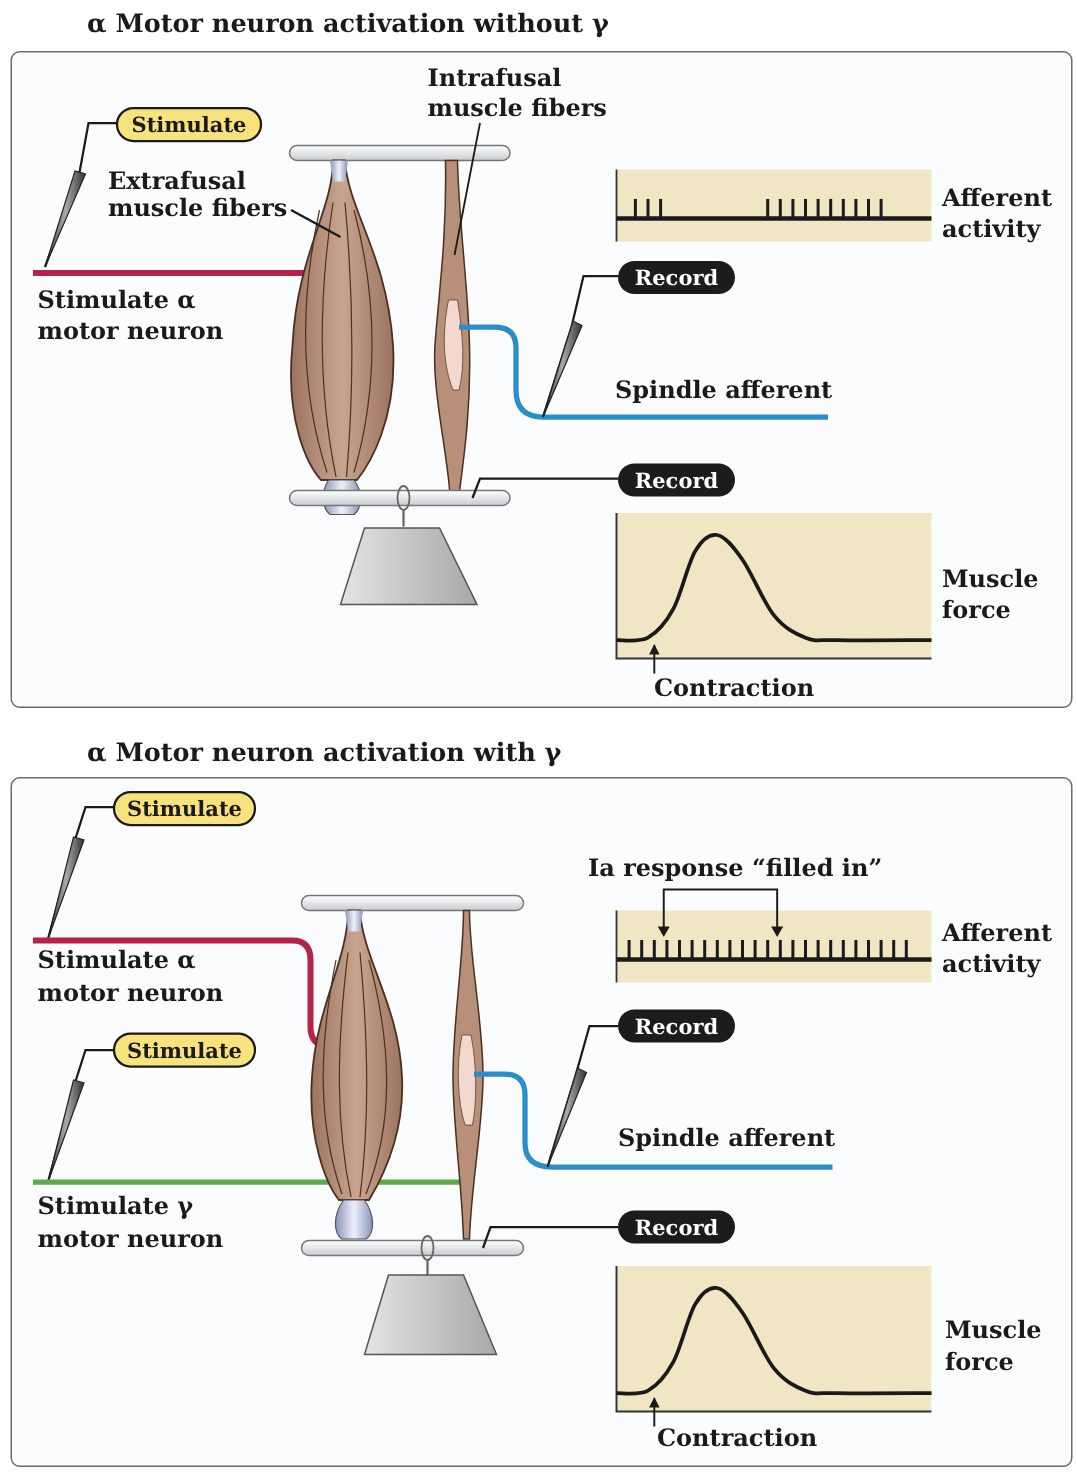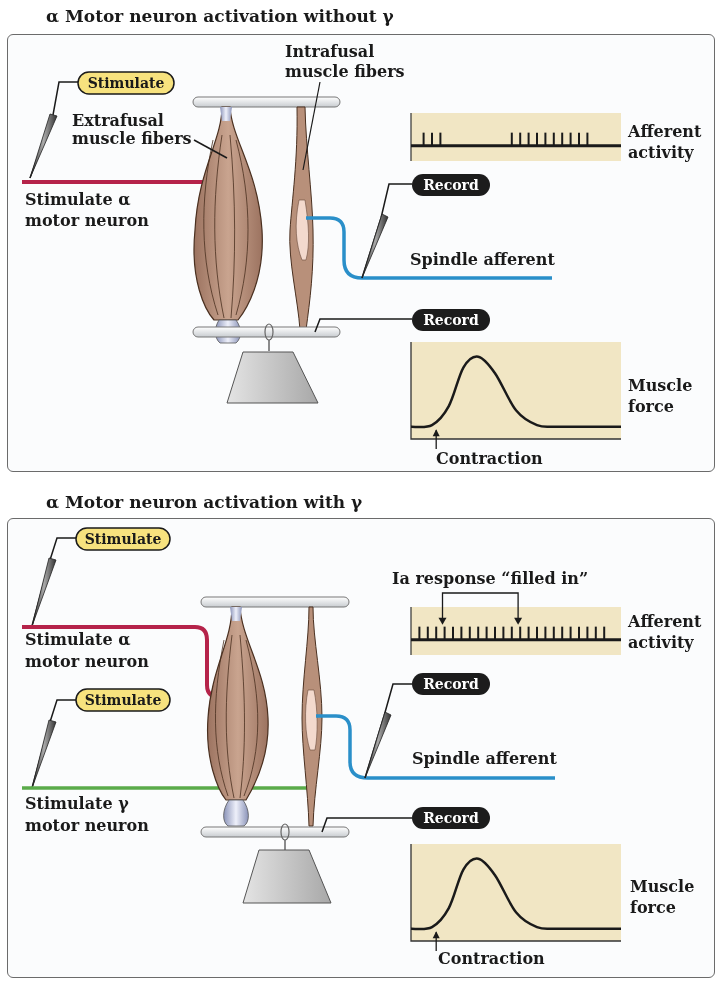--- a/index.html
+++ b/index.html
@@ -245,14 +245,14 @@
     </g>
 </svg>
 
 <div class="title" style="top:492px;text-align:center;">α Motor neuron activation with γ</div>
 <div class="panel" style="top:518px;height:458px;"></div>
 
 <style>
   
   .panel{z-index:0;}
   svg{z-index:1;}
-  .title{z-index:2;}
+  .title{z-index:2;margin-left:12px;}
 </style>
 
 </body></html>

